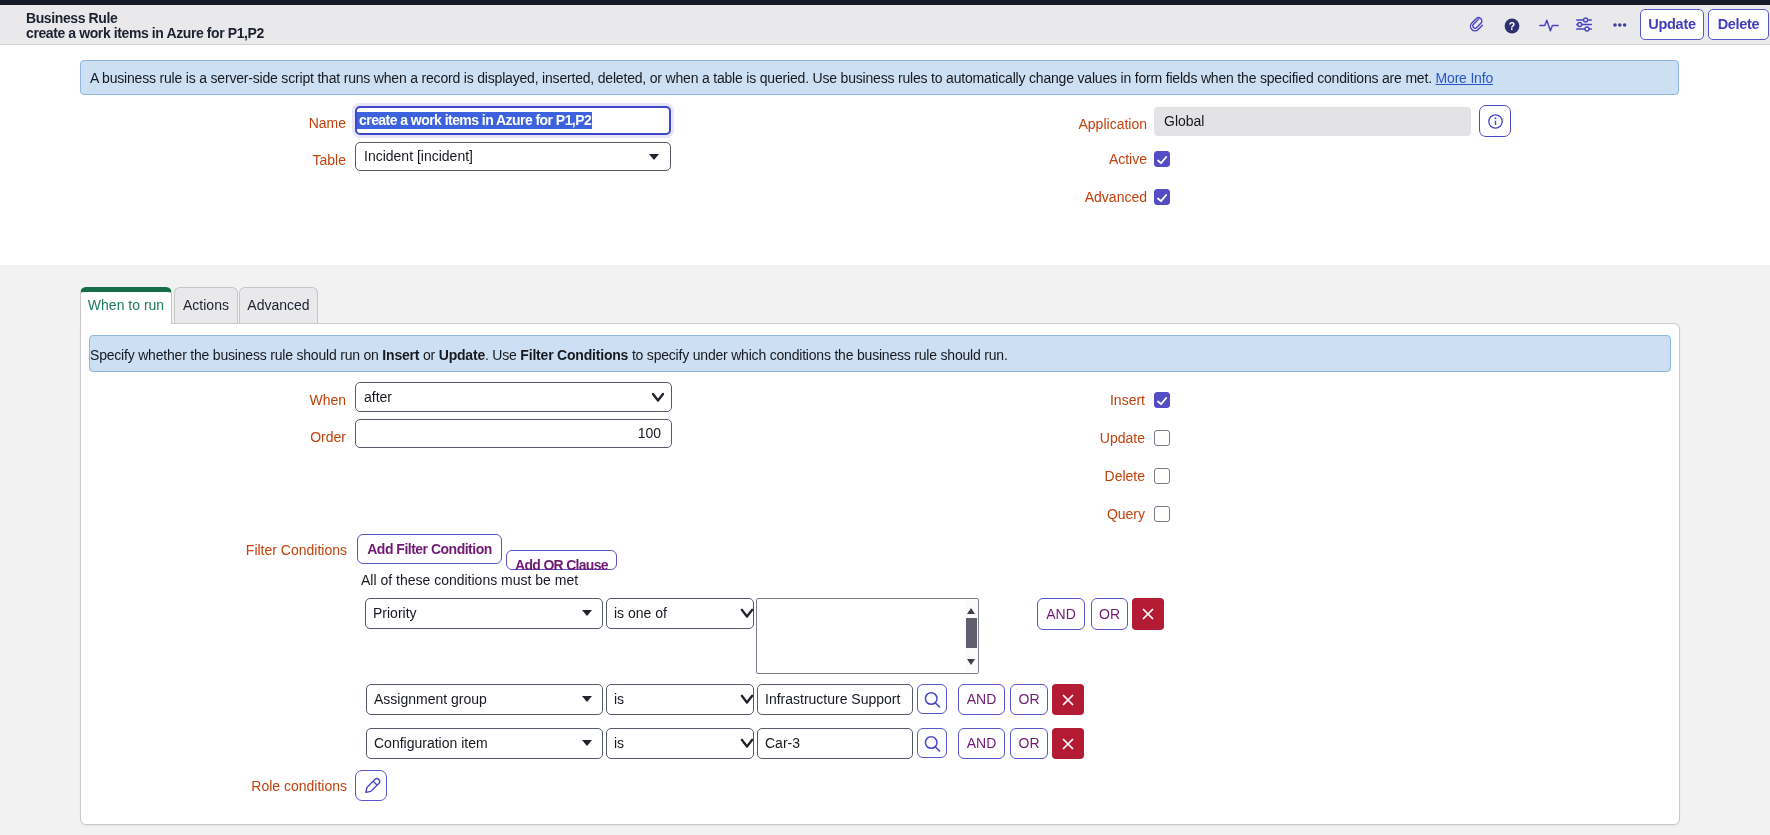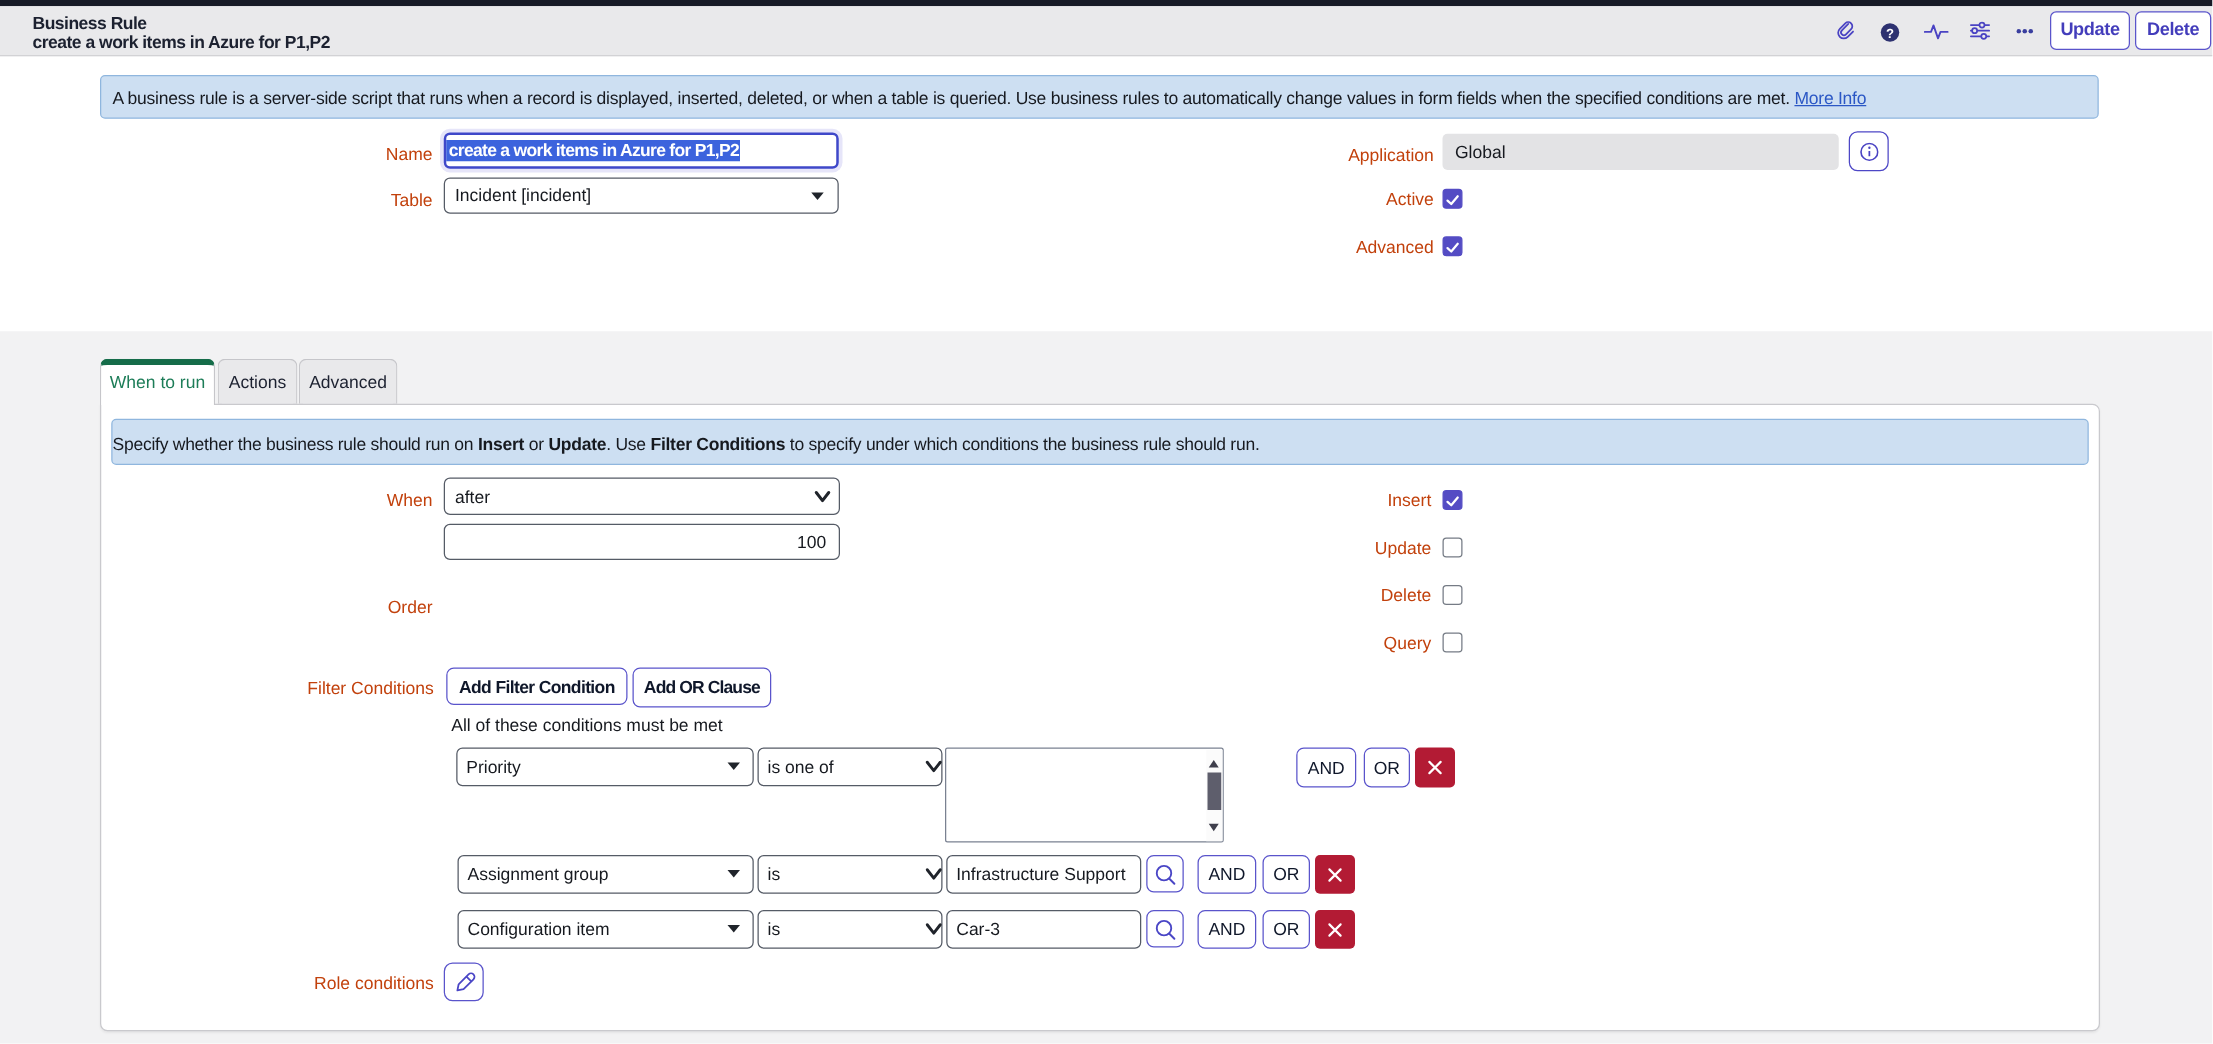--- a/index.html
+++ b/index.html
@@ -12,21 +12,21 @@
 .upper { left:0; top:46px; width:1770px; height:219px; background:#fff; }
 .lower { left:0; top:265px; width:1770px; height:570px; background:#f2f2f3; }
 .infobox { background:#cddff2; border:1px solid #8fb6de; border-radius:4px; color:#16191f; }
 .lbl { text-align:right; color:#c2410c; }
 .field { border:1px solid #555b66; border-radius:5px; background:#fff; }
 .gray-field { background:#e3e3e5; border-radius:4px; }
 .caret-tri { width:0; height:0; border-left:5px solid transparent; border-right:5px solid transparent; border-top:6.5px solid #20242b; }
 .cb { width:16px; height:16px; border-radius:3px; }
 .cb.on { background:#544cc4; border:1px solid #544cc4; }
 .cb.off { background:#fff; border:1.5px solid #757b85; }
-.btn { background:#fff; border:1px solid #5a54cb; border-radius:5px; color:#0f172a; font-weight:bold; text-align:center; }
+.btn { background:#fff; border:1px solid #5a54cb; border-radius:5px; color:#701a75; font-weight:bold; text-align:center; }
 .xbtn { background:#b31b34; border-radius:4px; }
 .link { color:#2b57c5; text-decoration:underline; }
 .tab { top:287px; height:36px; border:1px solid #c6c6ca; border-bottom:none; border-radius:6px 6px 0 0; background:#e9e9eb; text-align:center; color:#1c2130; }
 .tab span { display:inline-block; margin-top:9px; }
 </style>
 </head>
 <body>
 <div class="abs topbar"></div>
 <div class="abs header"></div>
 <div class="abs htitle">Business Rule<br>create a work items in Azure for P1,P2</div>
@@ -105,39 +105,39 @@
 <div class="abs" style="left:80px; top:323px; width:1600px; height:502px; background:#fff; border:1px solid #c9c9cd; border-radius:0 6px 6px 6px; box-shadow:0 1px 2px rgba(0,0,0,0.06); z-index:1;"></div>
 
 <div class="abs infobox" style="left:89px; top:335px; width:1582px; height:37px; line-height:35px; padding-left:0; letter-spacing:-0.2px; line-height:39px; z-index:2;">Specify whether the business rule should run on <b>Insert</b> or <b>Update</b>. Use <b>Filter Conditions</b> to specify under which conditions the business rule should run.</div>
 
 <div class="abs lbl" style="left:200px; top:392px; width:146px; z-index:2;">When</div>
 <div class="abs field" style="left:355px; top:382px; width:317px; height:30px; line-height:28px; padding-left:8px; z-index:2;">after</div>
 <svg class="abs" style="left:651px; top:392px; z-index:2;" width="14" height="11" viewBox="0 0 14 11">
     <path d="M2 2 L7 8.5 L12 2" fill="none" stroke="#20242b" stroke-width="2.4" stroke-linecap="round" stroke-linejoin="round"></path>
   </svg>
 
-<div class="abs lbl" style="left:200px; top:429px; width:146px; z-index:2;margin-top:48px;">Order</div>
+<div class="abs lbl" style="left:200px; top:429px; width:146px; z-index:2;">Order</div>
 <div class="abs field" style="left:355px; top:419px; width:317px; height:29px; line-height:27px; padding-right:10px; text-align:right; z-index:2;">100</div>
 
 <div class="abs lbl" style="left:1000px; top:392px; width:145px; z-index:2;">Insert</div>
 <div class="abs cb on" style="left:1154px; top:392px; z-index:2;">
     <svg width="14" height="14" viewBox="0 0 14 14" style="position:absolute;left:0;top:1px;">
       <path d="M3 7.5 L6 10.2 L11.2 4" fill="none" stroke="#fff" stroke-width="1.8" stroke-linecap="round" stroke-linejoin="round"></path>
     </svg>
   </div>
 <div class="abs lbl" style="left:1000px; top:430px; width:145px; z-index:2;">Update</div>
 <div class="abs cb off" style="left:1154px; top:430px; z-index:2;"></div>
 <div class="abs lbl" style="left:1000px; top:468px; width:145px; z-index:2;">Delete</div>
 <div class="abs cb off" style="left:1154px; top:468px; z-index:2;"></div>
 <div class="abs lbl" style="left:1000px; top:506px; width:145px; z-index:2;">Query</div>
 <div class="abs cb off" style="left:1154px; top:506px; z-index:2;"></div>
 
 <div class="abs lbl" style="left:200px; top:541.5px; width:147px; z-index:2;">Filter Conditions</div>
 <div class="abs btn" style="left:357px; top:534px; width:145px; height:30px; line-height:28px; border-radius:6px; letter-spacing:-0.5px; z-index:2;">Add Filter Condition</div>
-<div class="abs btn" style="left:506px; top:534px; width:111px; height:32px; line-height:28px; border-radius:6px; letter-spacing:-0.7px; z-index:2;">Add OR Clause</div>
+<div class="abs btn" style="left:506px; top:550px; width:111px; height:20px; line-height:28px; border-radius:6px; letter-spacing:-0.7px; z-index:2;">Add OR Clause</div>
 <div class="abs" style="left:361px; top:572px; z-index:2;">All of these conditions must be met</div>
 
 <div class="abs field" style="left:365px; top:598px; width:238px; height:31px; line-height:29px; padding-left:7px; z-index:2;">Priority</div>
 <div class="abs caret-tri" style="left:582px; top:610px; z-index:2;"></div>
 <div class="abs field" style="left:606px; top:598px; width:148px; height:31px; line-height:29px; padding-left:7px; z-index:2;">is one of</div>
 <svg class="abs" style="left:740px; top:608px; z-index:2;" width="14" height="11" viewBox="0 0 14 11">
     <path d="M1.8 1.8 L7 8.5 L12.2 1.8" fill="none" stroke="#20242b" stroke-width="2.3" stroke-linecap="round" stroke-linejoin="round"></path>
   </svg>
 <div class="abs" style="left:756px; top:598px; width:223px; height:76px; border:1px solid #7a8191; border-radius:2px; background:#fff; z-index:2;">
   <div style="position:absolute; right:0.5px; top:0.5px; width:13px; height:73px; background:#fbfbfb;">

